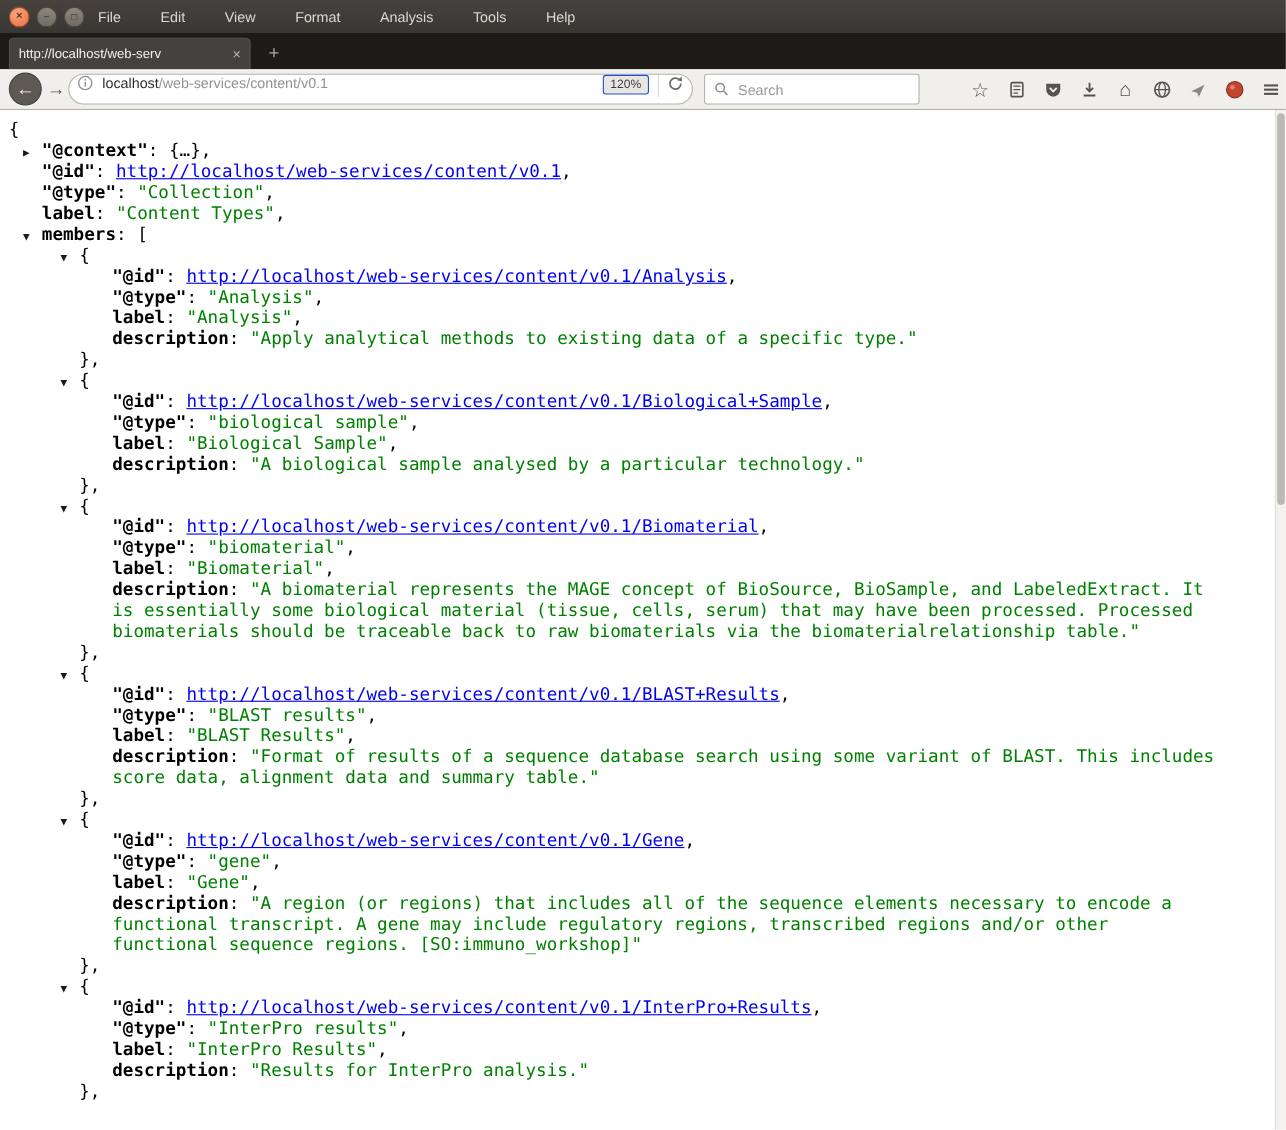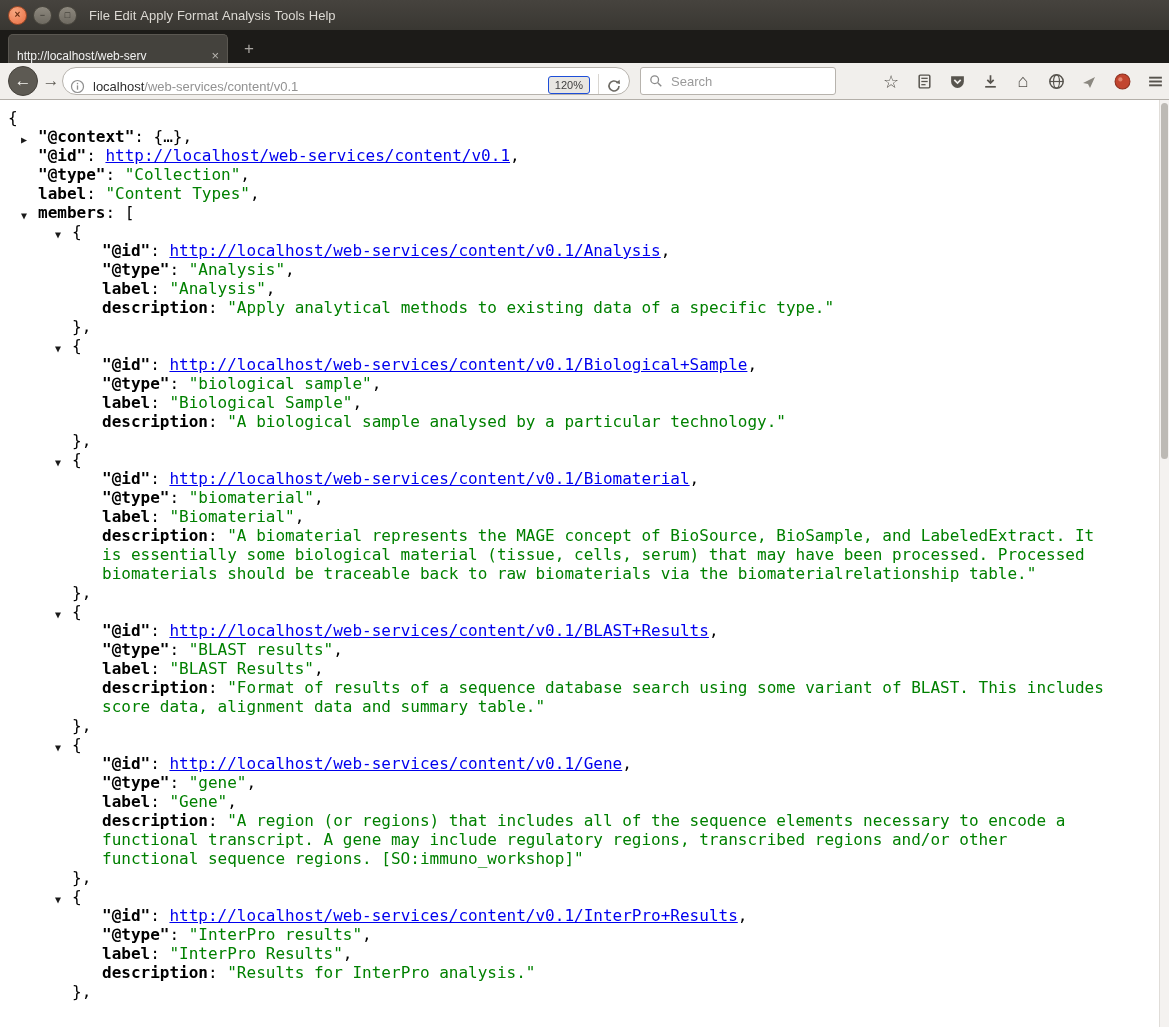--- a/index.html
+++ b/index.html
@@ -6,43 +6,43 @@
   .screen{position:relative;width:1169px;height:1027px;font-family:"Liberation Sans",sans-serif;}
 
   
   .titlebar{position:absolute;top:0;left:0;width:100%;height:30px;
     background:linear-gradient(#46433e,#393732);display:flex;align-items:center;color:#dcd9d3;}
   .win-btns{display:flex;gap:6px;margin-left:8px;}
   .wbtn{width:17px;height:17px;border-radius:50%;display:flex;align-items:center;justify-content:center;
     font-size:10px;line-height:1;cursor:default;}
   .wbtn.close{background:radial-gradient(circle at 35% 30%,#f7a67f,#e96e43);border:1px solid #a34b27;color:#6b3015;font-weight:bold;}
   .wbtn.min,.wbtn.max{background:linear-gradient(#8d887e,#6e6a61);border:1px solid #4a473f;color:#2e2c27;font-size:9px;}
-  .menubar{display:flex;gap:4px;margin-left:12px;font-size:13px;}
+  .menubar{display:flex;gap:36px;margin-left:12px;font-size:13px;}
   .menu-item{cursor:default;}
 
   
   .tabbar{position:absolute;top:30px;left:0;width:100%;height:33px;background:#1c1b18;}
   .tab{position:absolute;left:8px;bottom:0;width:220px;height:29px;background:#44423d;
     border:1px solid #5a5751;border-bottom:none;border-radius:5px 5px 0 0;
-    display:flex;align-items:flex-end;padding:0 8px;box-sizing:border-box;color:#f1f1f1;font-size:12px;}
+    display:flex;align-items:center;padding:0 8px;box-sizing:border-box;color:#f1f1f1;font-size:12px;}
   .tab-title{flex:1;overflow:hidden;white-space:nowrap;}
   .tab-close{color:#b9b6b1;font-size:13px;margin-left:6px;cursor:default;}
   .new-tab{position:absolute;left:236px;bottom:2px;width:26px;height:25px;color:#a8a5a0;
     font-size:17px;display:flex;align-items:center;justify-content:center;cursor:default;}
 
   
   .navbar{position:absolute;top:63px;left:0;width:100%;height:37px;background:#f1efec;
     border-bottom:1px solid #b3afa9;box-sizing:border-box;}
   .back-btn{position:absolute;left:8px;top:3px;width:30px;height:30px;border-radius:50%;
     background:#5d5a53;border:1px solid #45423c;color:#f5f3ef;display:flex;align-items:center;
     justify-content:center;font-size:17px;box-sizing:border-box;}
   .fwd-btn{position:absolute;left:41px;top:8px;width:20px;height:20px;color:#5d5a53;
     font-size:17px;font-weight:bold;display:flex;align-items:center;justify-content:center;}
   .urlbar{position:absolute;left:62px;top:4px;width:568px;height:28px;background:#fff;
-    border:1px solid #b7b3ad;border-radius:14px;box-sizing:border-box;display:flex;align-items:flex-end;font-size:13px;}
+    border:1px solid #b7b3ad;border-radius:14px;box-sizing:border-box;display:flex;align-items:flex-start;font-size:13px;}
   .info-icon{margin-left:7px;width:15px;height:15px;display:flex;}
   .url-text{margin-left:8px;white-space:nowrap;}
   .url-text .host{color:#2d2d2d;}
   .url-text .path{color:#929292;}
   .flex-sp{flex:1;}
   .zoom-badge{font-size:11px;color:#3f3f3f;background:#e8e6e2;border:1px solid #1d4ed8;
     border-radius:3px;padding:2px 6px;margin-right:8px;}
   .vdivider{width:1px;height:20px;background:#d9d6d1;}
   .reload{margin:0 7px;width:16px;height:16px;display:flex;}
   .searchbar{position:absolute;left:640px;top:4px;width:196px;height:28px;background:#fff;
@@ -88,21 +88,21 @@
       <div class="wbtn min">
           <span>−</span>
         </div>
       <div class="wbtn max">
           <span>□</span>
         </div>
     </div>
     <div class="menubar">
       <span class="menu-item">File</span>
       <span class="menu-item">Edit</span>
-      <span class="menu-item">Apply</span>
+      <span class="menu-item">View</span>
       <span class="menu-item">Format</span>
       <span class="menu-item">Analysis</span>
       <span class="menu-item">Tools</span>
       <span class="menu-item">Help</span>
     </div>
   </div>
 
   <div class="tabbar">
     <div class="tab">
       <span class="tab-title">http://localhost/web-serv</span>

